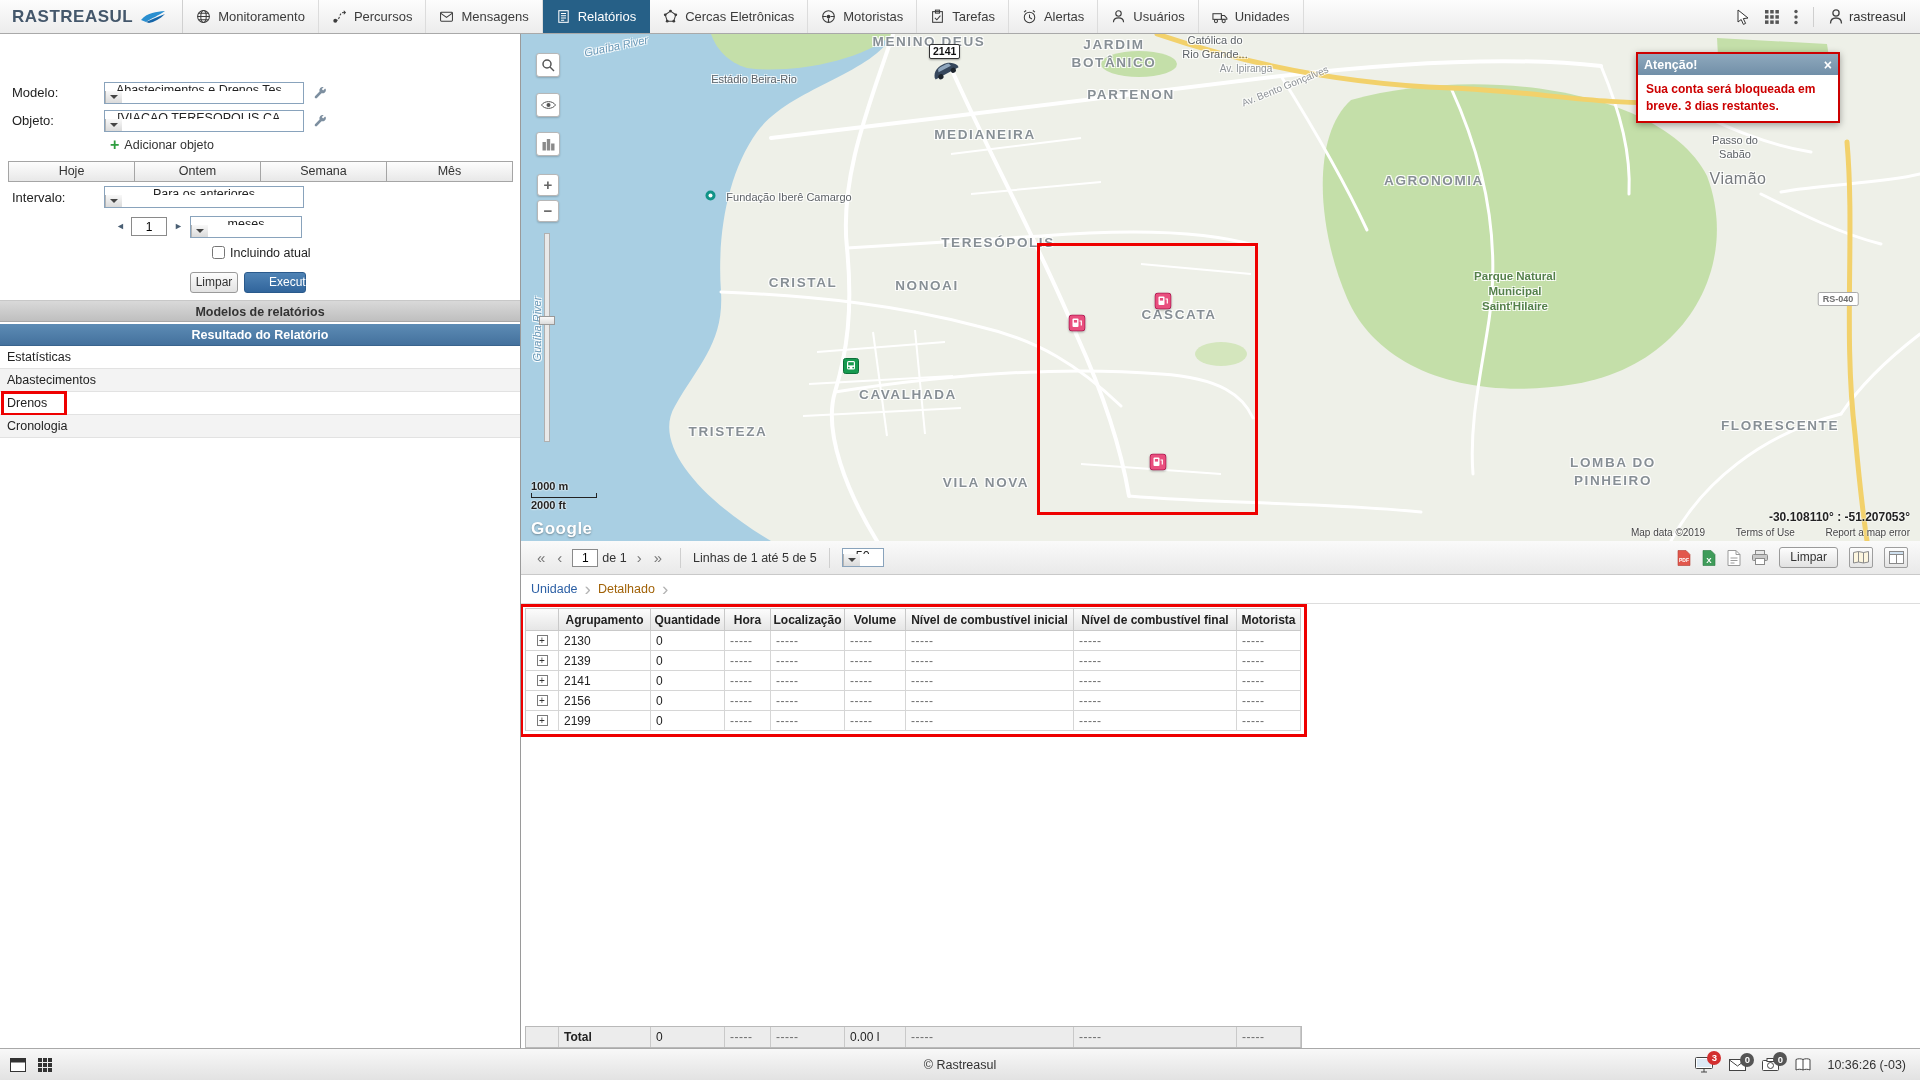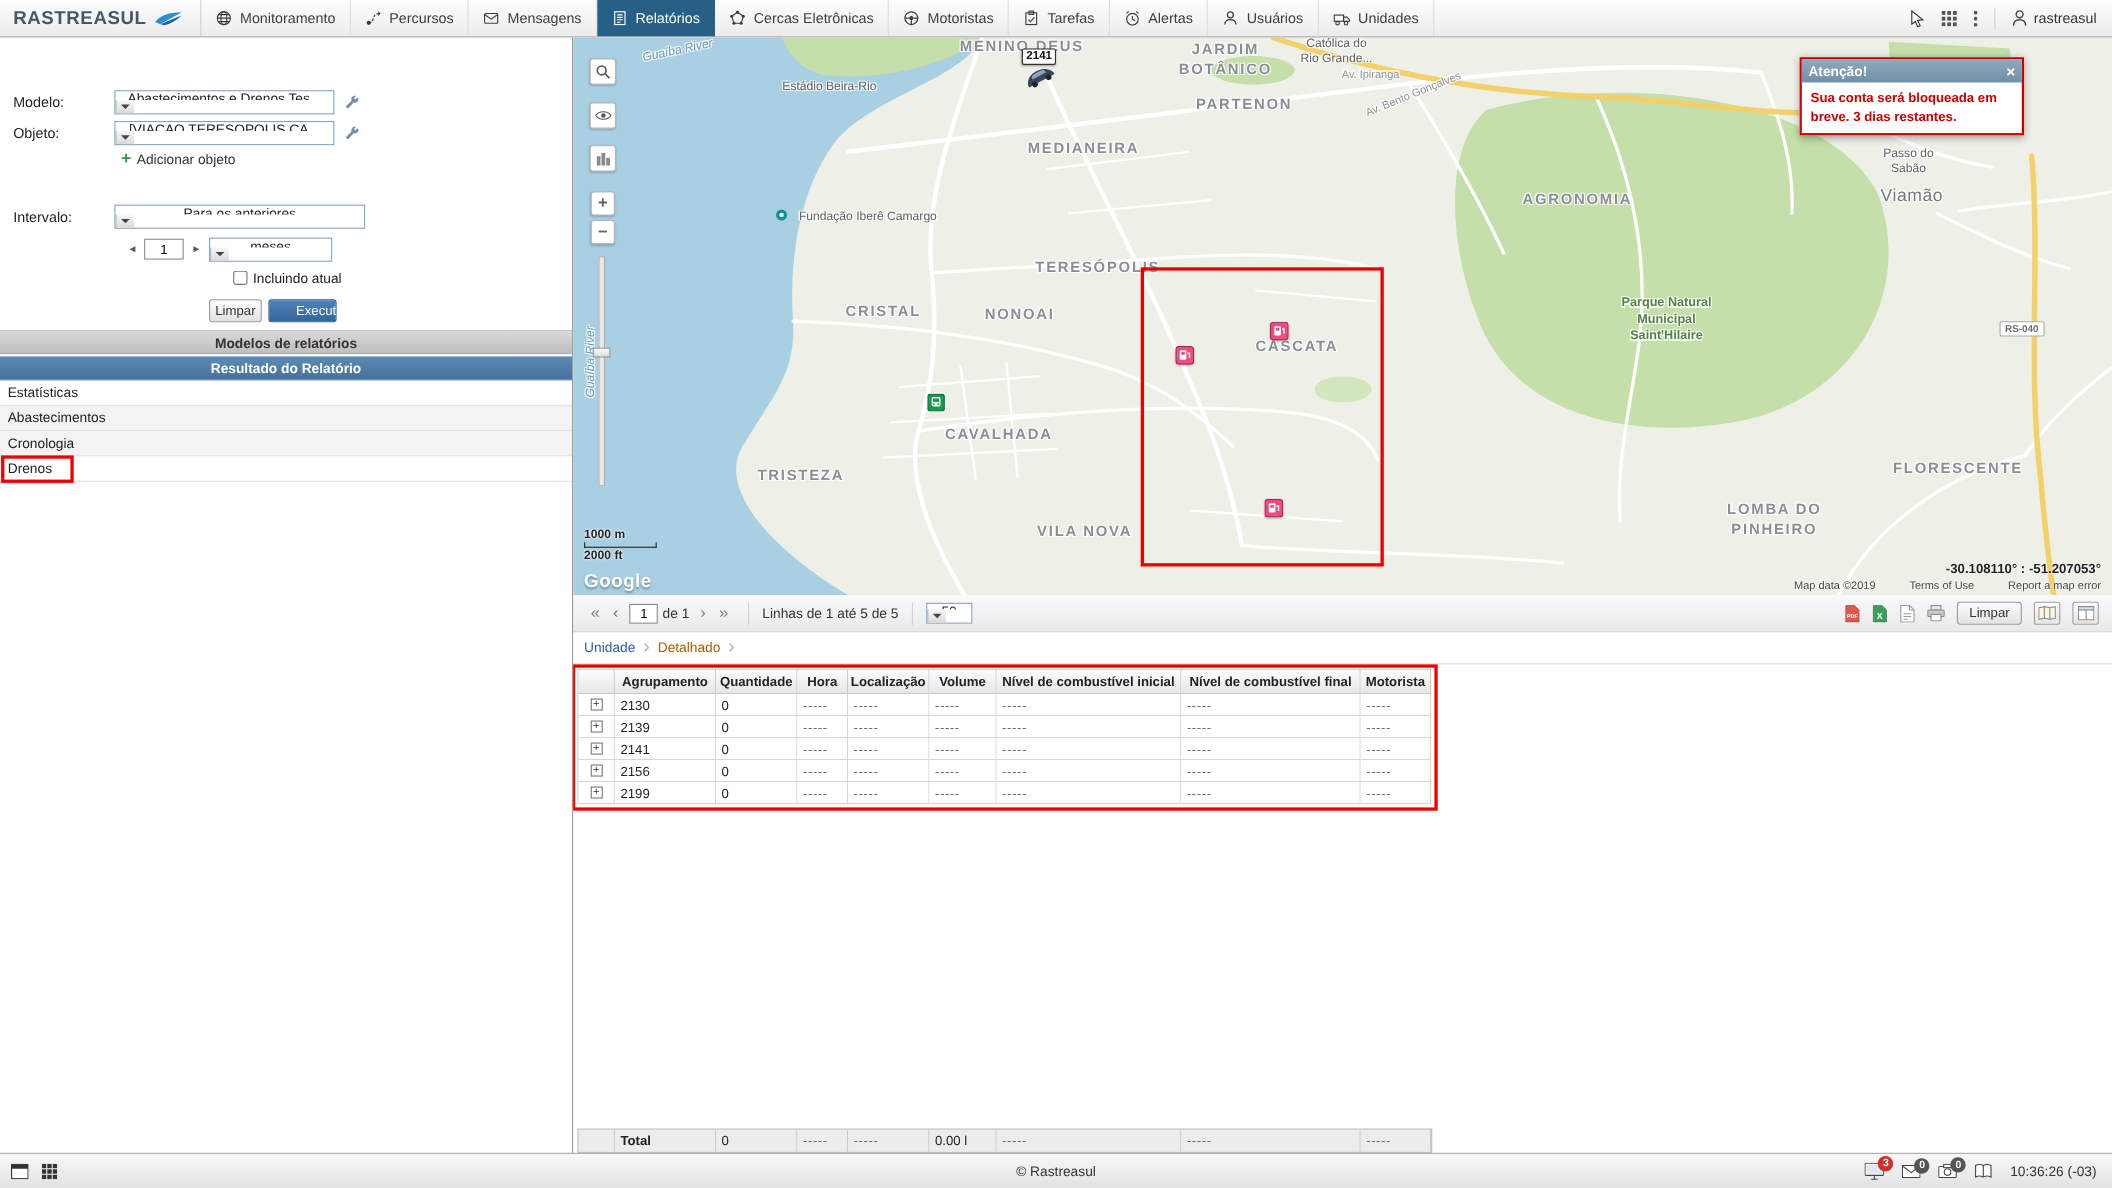--- a/index.html
+++ b/index.html
@@ -337,23 +337,29 @@
     <svg width="15" height="15" viewBox="0 0 16 16">
         <path d="M13.8 4.2a3.6 3.6 0 0 1-4.7 3.4L4.2 12.9a1.5 1.5 0 0 1-2.1-2.1L7 5.9A3.6 3.6 0 0 1 11.4 1.2L9.3 3.3 10.8 4.8 12.9 2.7c.6.4.9.9.9 1.5z" fill="#7d8fa0"></path>
       </svg>
   </span>
 
   <div class="add-object" style="left:110px;top:104px">
     <span class="plus">+</span>
     <span>Adicionar objeto</span>
   </div>
 
+  <div class="quick-row" id="quick-ranges" style="left:8px;top:127px;width:505px">
+      <div class="qr-btn">Hoje</div>
+      <div class="qr-btn">Ontem</div>
+      <div class="qr-btn">Semana</div>
+      <div class="qr-btn">Mês</div>
+    </div>
 
   <span class="s-label" style="top:156px">Intervalo:</span>
-  <div class="combo abs" style="left:104px;top:152px;width:228px">
+  <div class="combo abs" style="left:104px;top:152px;width:200px">
     <span class="combo-text">Para os anteriores</span>
     <span class="combo-btn"></span>
   </div>
 
   <span class="step-arrow" style="left:114px;top:184px">◄</span>
   <input class="num-input" style="left: 131px; top: 183px;" value="1">
   <span class="step-arrow" style="left:172px;top:184px">►</span>
   <div class="combo abs" style="left:190px;top:182px;width:112px">
     <span class="combo-text">meses</span>
     <span class="combo-btn"></span>
@@ -363,22 +369,22 @@
   <span class="s-label" style="left:230px;top:212px;font-size:12.5px">Incluindo atual</span>
 
   <div class="btn gray" style="left:190px;top:238px;width:48px">Limpar</div>
   <div class="btn blue" style="left:244px;top:238px;width:62px">Executar</div>
 
   <div class="section-bar gray-bar" style="top:266px">Modelos de relatórios</div>
   <div class="section-bar blue-bar" style="top:290px">Resultado do Relatório</div>
   <div id="result-list" style="position:absolute;left:0;top:312px;width:100%">
       <div class="result-item">Estatísticas</div>
       <div class="result-item alt">Abastecimentos</div>
+      <div class="result-item">Drenos<span class="red-anno"></span></div>
       <div class="result-item alt">Cronologia</div>
-      <div class="result-item">Drenos<span class="red-anno"></span></div>
     </div>
 </aside>
 
 <div class="map">
   <svg class="map-canvas" width="1399" height="507" viewBox="0 0 1399 507">
     <rect width="1399" height="507" fill="#eef0e8"></rect>
     <path d="M0 0 L372 0 C352 40 268 54 236 98 C206 140 196 202 200 258 C203 308 178 330 154 372 C130 412 184 468 250 507 L0 507 Z" fill="#a9cfe3"></path>
     <path d="M190 0 L372 0 C340 28 268 40 226 34 C206 28 195 14 190 0 Z" fill="#c4dfa9"></path>
     <path d="M830 66 C960 30 1142 56 1186 142 C1220 232 1164 332 1054 350 C944 368 856 334 826 264 C796 194 790 102 830 66 Z" fill="#c4dfa9"></path>
     <path d="M1196 4 L1306 10 L1312 50 L1238 62 L1198 40 Z" fill="#c4dfa9"></path>

